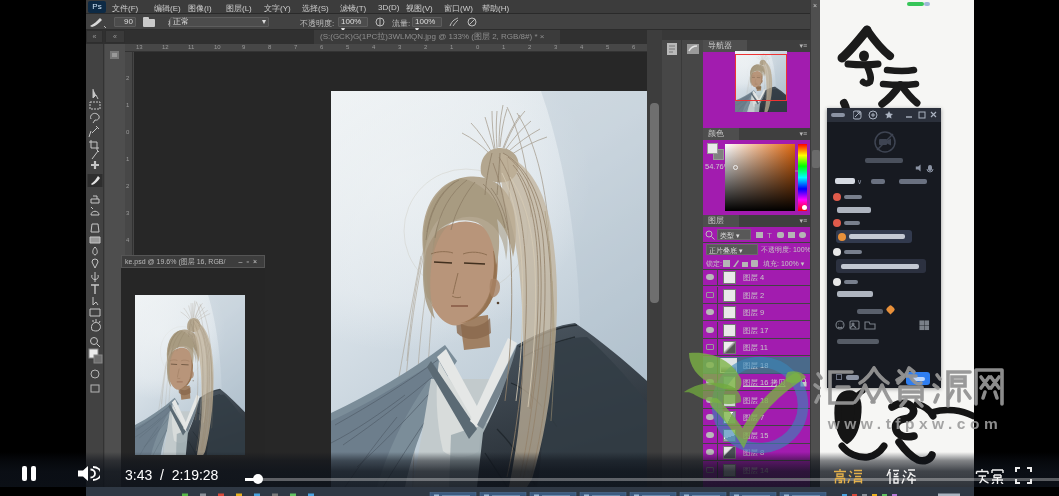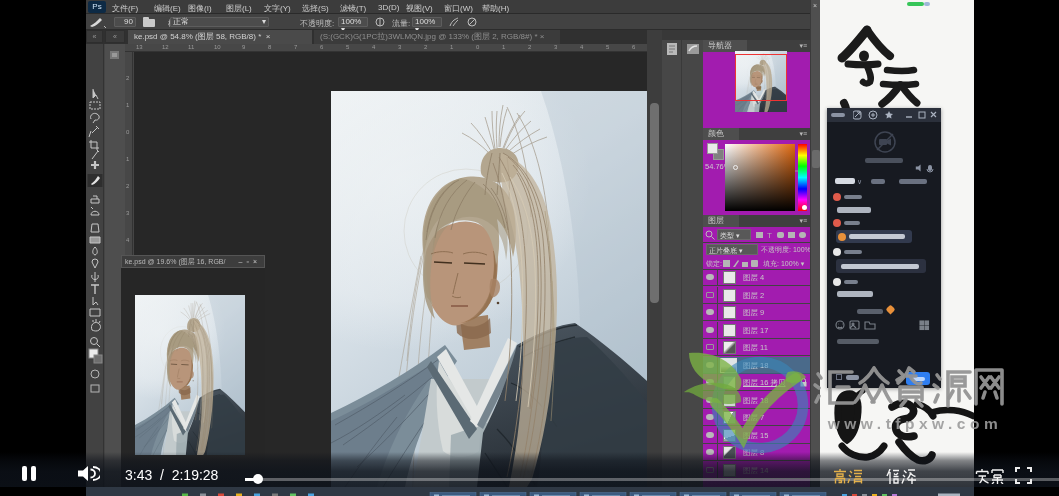--- a/index.html
+++ b/index.html
@@ -95,21 +95,20 @@
             <path d="M2,10 C4,4 8,3 10,2 M5,10 c2-3 4-5 5-6" stroke="#bbb" fill="none"></path>
           </svg>
     <svg class="abs" style="left:380px;top:2px" width="12" height="12" viewBox="0 0 12 12">
             <circle cx="6" cy="6" r="4" fill="none" stroke="#bbb"></circle>
             <path d="M3,9 L9,3" stroke="#bbb"></path>
           </svg>
    </div>
    <div id="tabbar">
     <div class="abs" style="left:0;top:0;width:17px;height:13px;background:#3a3a3a;border:1px solid #2e2e2e;color:#999;font-size:7px;text-align:center;line-height:12px">«</div>
     <div class="abs" style="left:19px;top:0;width:20px;height:13px;background:#3a3a3a;border:1px solid #2e2e2e;color:#999;font-size:7px;text-align:center;line-height:12px">«</div>
-    <div class="pstab" style="left:42px;width:184px;background:#4a4a4a;color:#d2d2d2;">ke.psd @ 54.8% (图层 58, RGB/8) *&nbsp;&nbsp;×</div>
     <div class="pstab" style="left:228px;width:246px;background:#3b3b3b;color:#8f8f8f;">(S:(GCK)G(1PC拉)3WLMQN.jpg @ 133% (图层 2, RGB/8#) *&nbsp;×</div>
    </div>
    <div id="toolcol">
     <svg width="18" height="443" viewBox="0 0 18 443">
      <g stroke="#c6c6c6" fill="none" stroke-width="1">
       <path d="M7,45 l0,9 l3,-3 l2,4" fill="#c6c6c6"></path>
       <rect x="4" y="58" width="10" height="7" stroke-dasharray="2 1"></rect>
       <path d="M5,75 c-2,-4 3,-7 6,-5 c4,2 2,7 -2,6 l-2,3"></path>
       <path d="M6,89 l6,-6 m-2,-1 l3,3 m-8,2 l-2,6"></path>
       <path d="M5,96 v8 h8 m-10,-6 h8 v8"></path>

